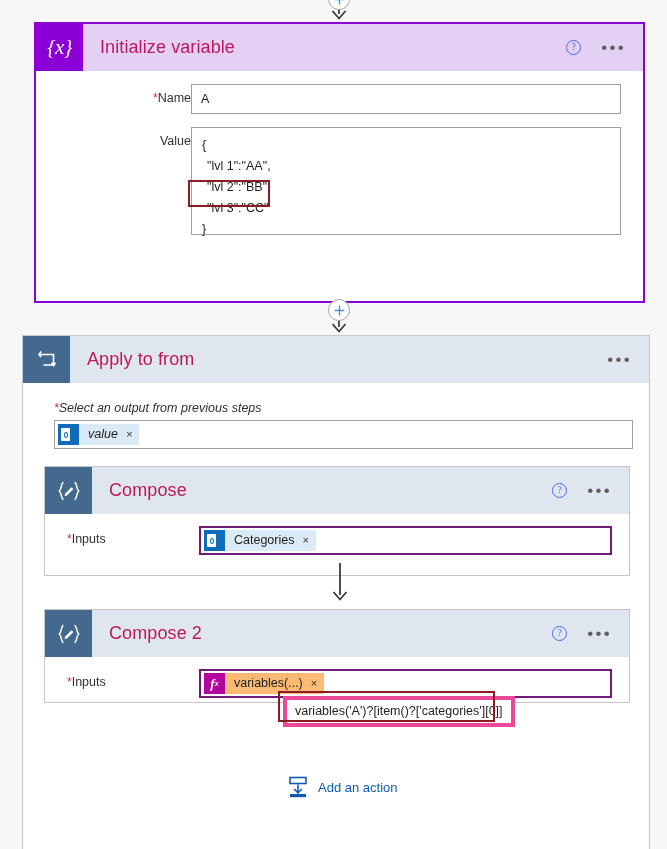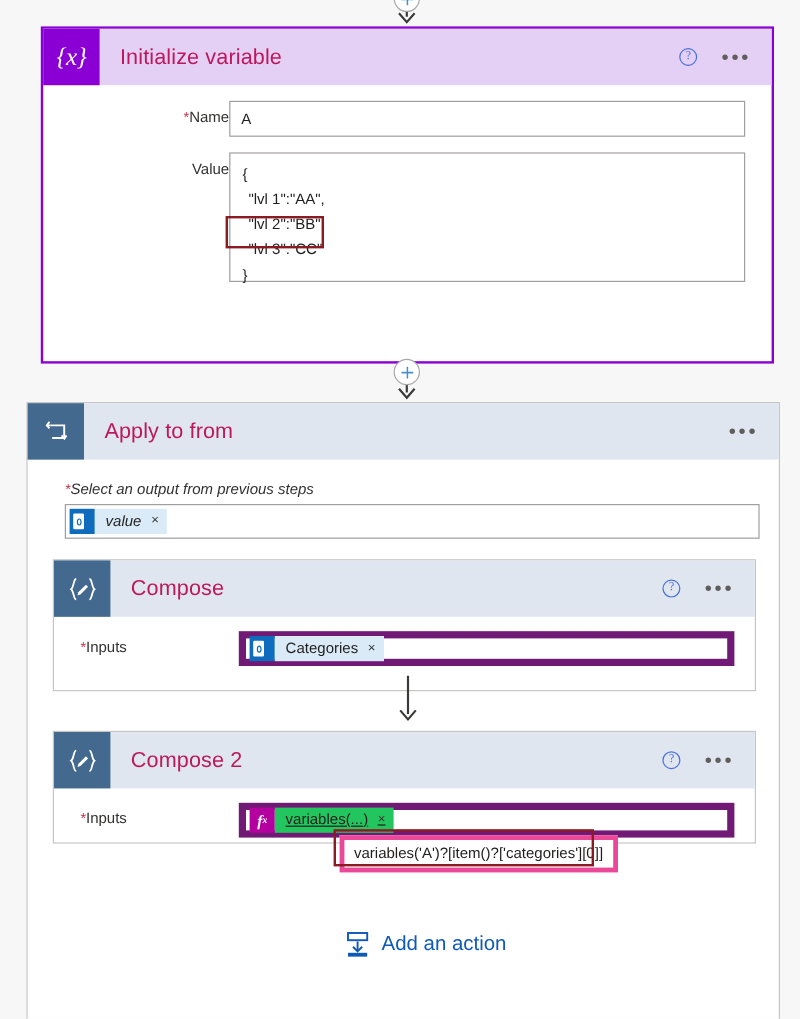--- a/index.html
+++ b/index.html
@@ -201,21 +201,21 @@
     font-size: 12.5px;
     color: #201f1e;
     height: 21px;
     line-height: 21px;
     display: flex;
     align-items: center;
     gap: 8px;
     white-space: nowrap;
   }
   .token-text.blue { background: #dbeaf7; }
-  .token-text.pink { background: #22c55e; text-decoration: underline; }
+  .token-text.pink { background: #fdba74; }
   .token-x {
     font-size: 11px;
     color: #323130;
     cursor: pointer;
   }
   .outlook-glyph {
     width: 15px; height: 13px;
     background: #0f6cbd;
     position: relative;
     display: block;
@@ -253,21 +253,21 @@
   }
   .compose-label {
     width: 132px;
     flex: 0 0 132px;
     font-size: 12.5px;
     color: #323130;
     padding-top: 6px;
   }
   .compose-field {
     flex: 1 1 auto;
-    border: 6px solid #701a75;
+    border: 2px solid #701a75;
     background: #ffffff;
     height: 29px;
     display: flex;
     align-items: center;
     padding: 0 3px;
   }
 
   
   .expr-tooltip {
     position: absolute;
@@ -291,21 +291,21 @@
   
   .add-action {
     position: absolute;
     display: flex;
     align-items: center;
     gap: 9px;
     cursor: pointer;
   }
   .add-action-label {
     color: #0f59b8;
-    font-size: 17px;
+    font-size: 13px;
   }
 </style>
 </head>
 <body>
 
 <div class="canvas">
 
   <div class="plus-circle" style="left:328px; top:-12px;">
     <svg width="11" height="11" viewBox="0 0 11 11">
       <path d="M5.5 0.6 V10.4 M0.6 5.5 H10.4" stroke="#4a8fd4" stroke-width="1.3"></path>

